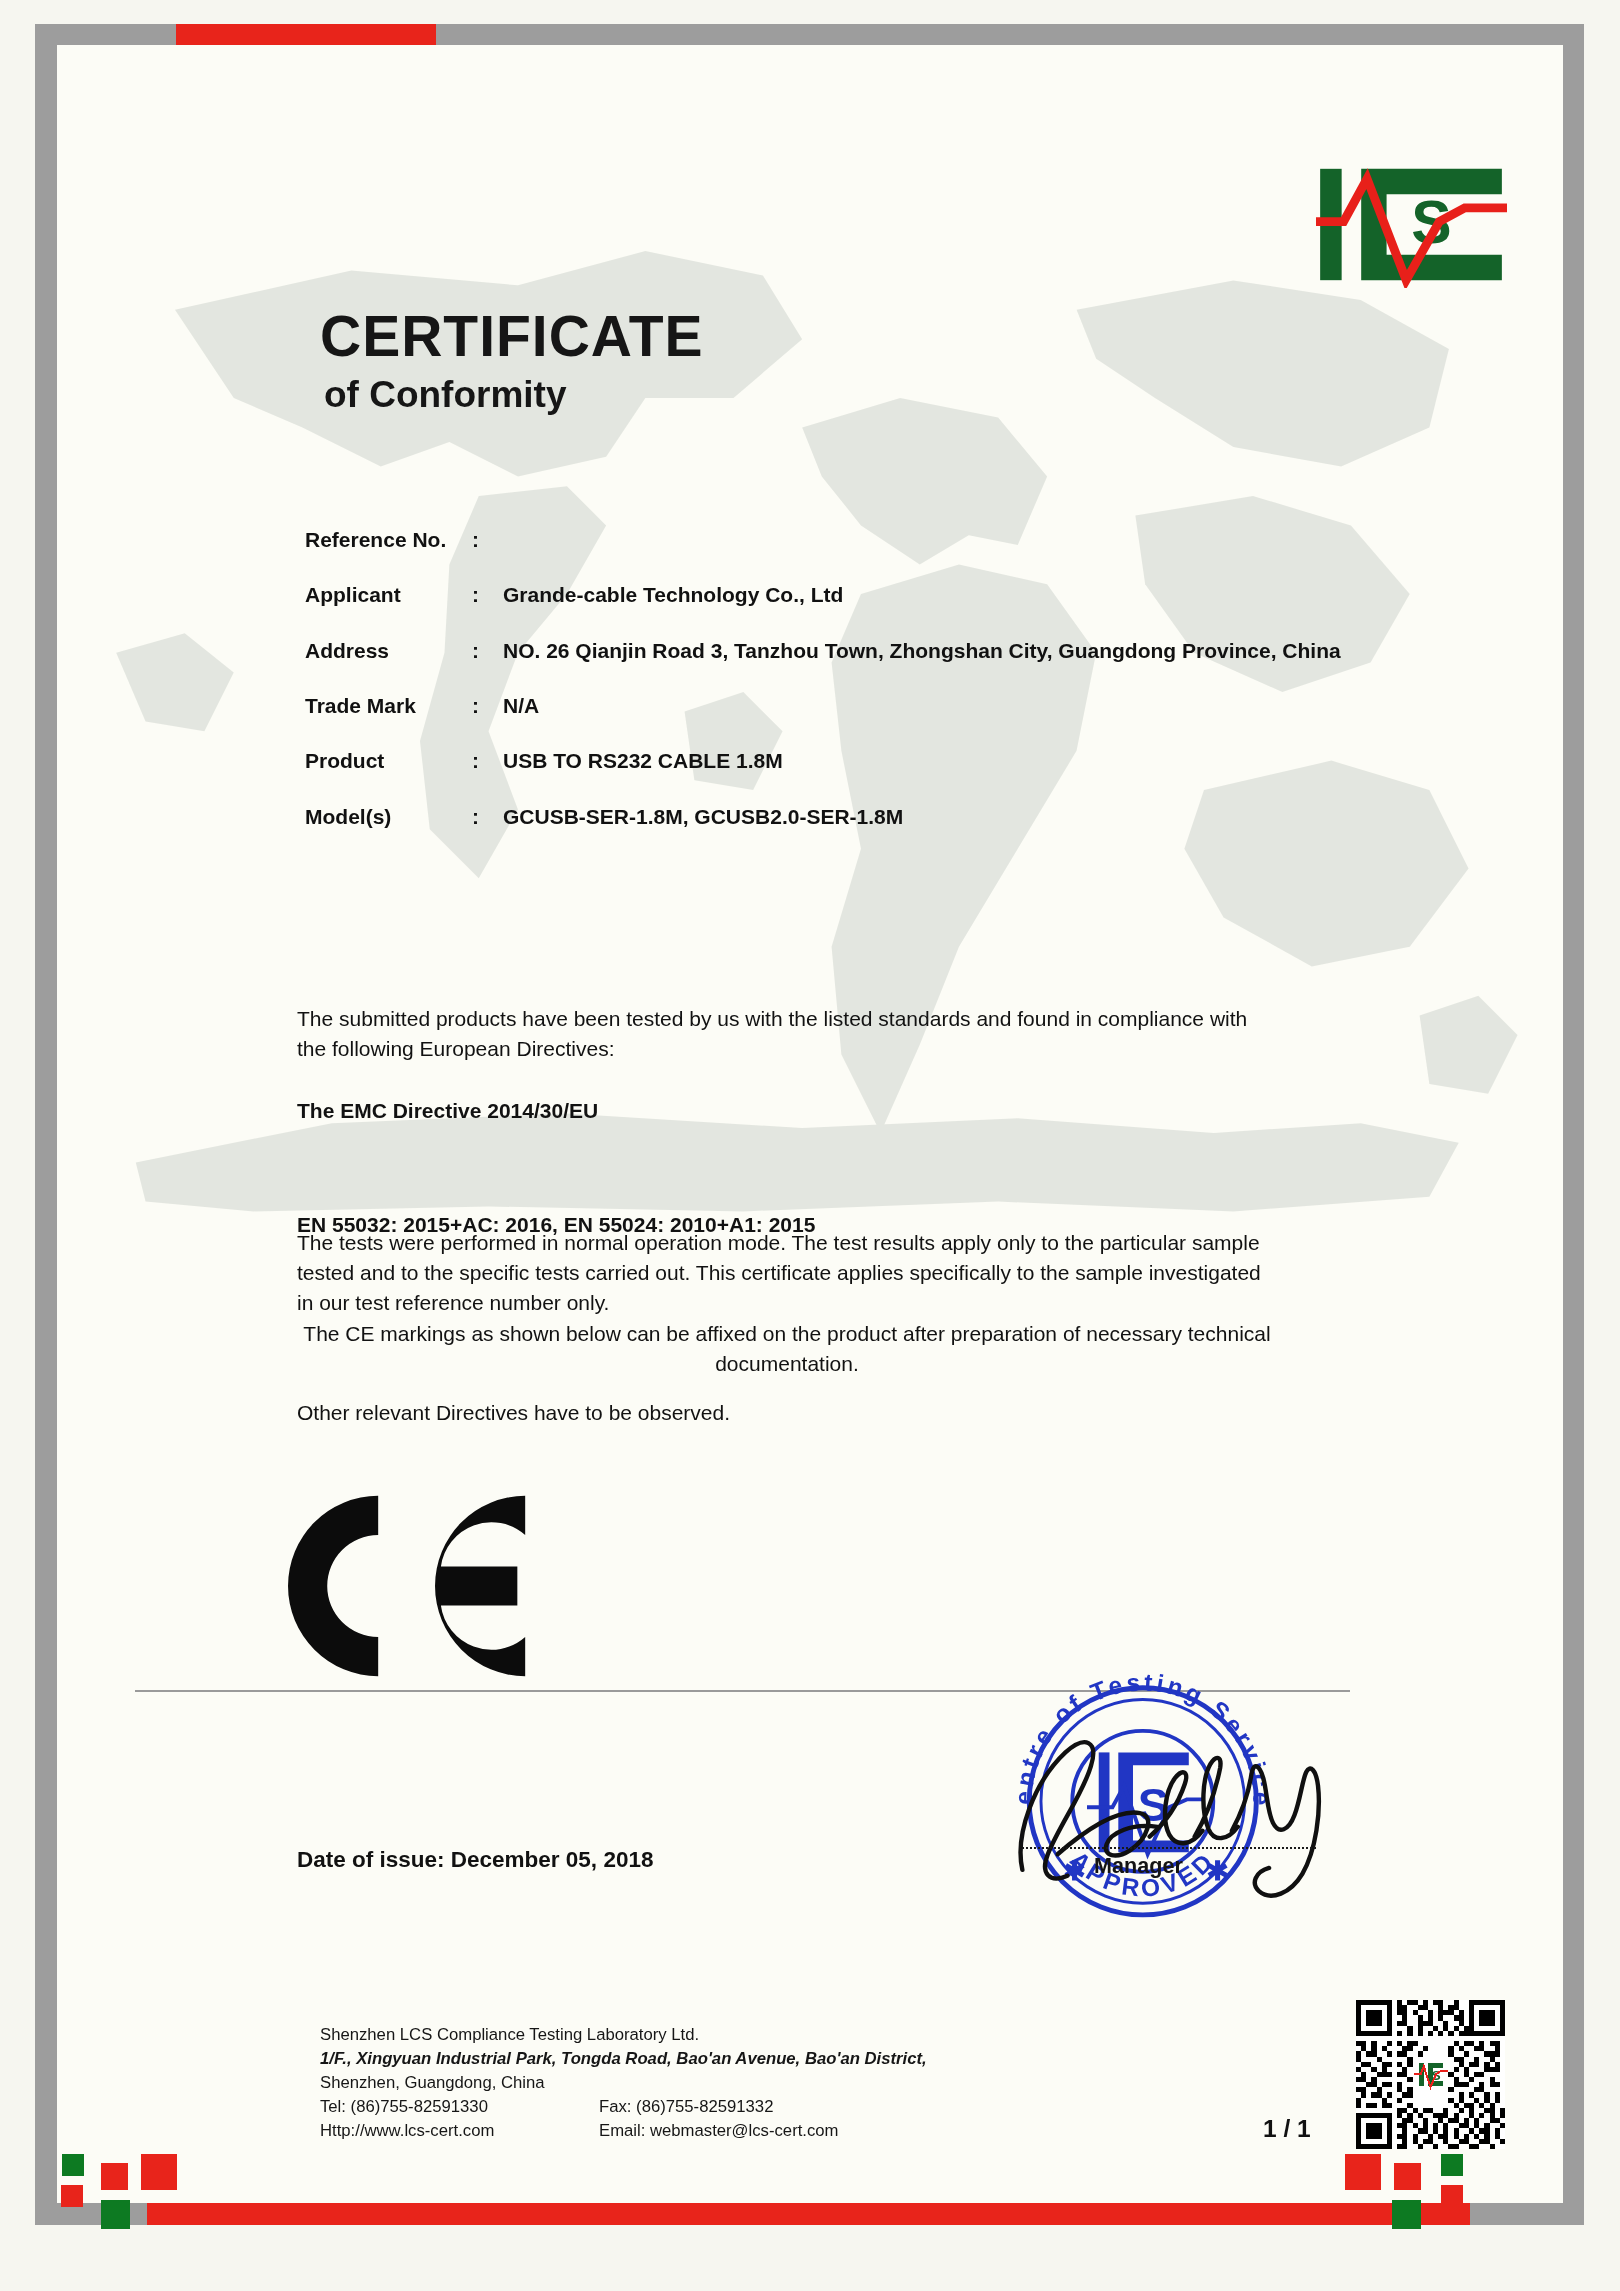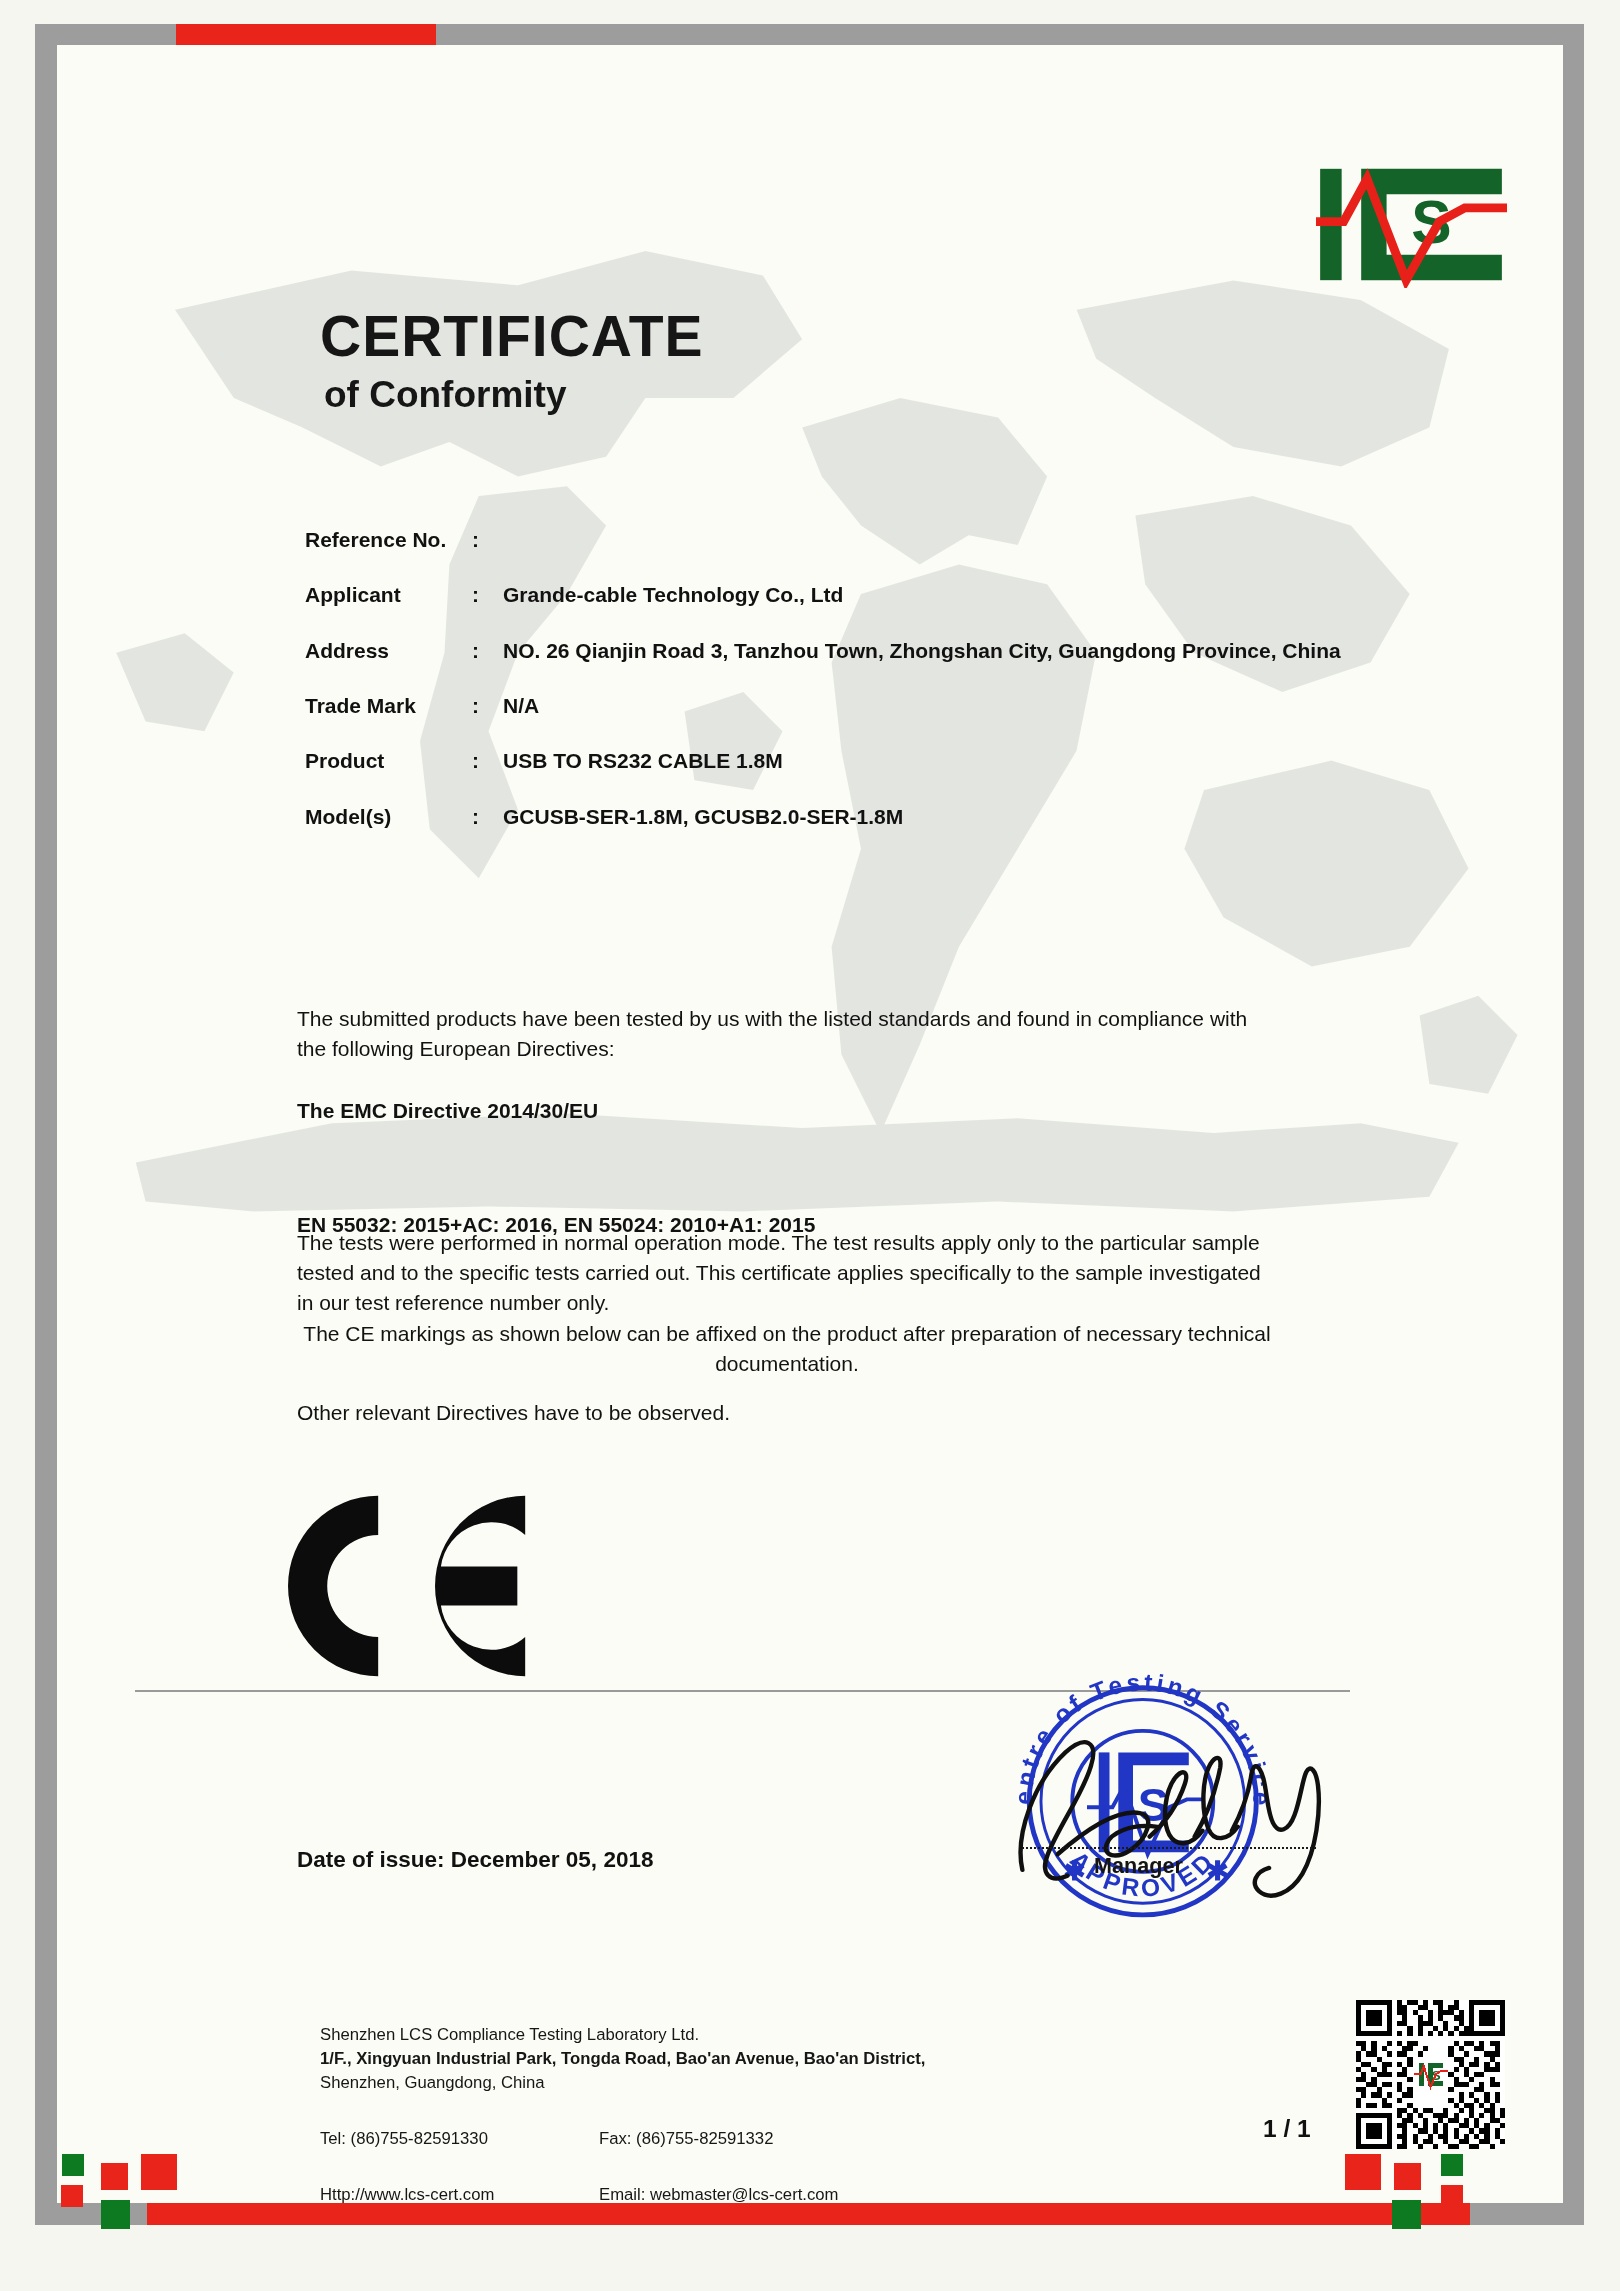--- a/index.html
+++ b/index.html
@@ -174,22 +174,22 @@
   }
 
   
   .footer {
     position: absolute;
     left: 263px; top: 1978px;
     font-size: 16.7px;
     color: #161616;
     line-height: 1.44;
   }
-  .footer .bold { font-weight: bold; }
-  .footer-cols { display: flex; margin-top: 32px; }
+  .footer .bold { font-weight: bold; font-style: italic; }
+  .footer-cols { display: flex; }
   .footer-c1 { width: 279px; flex: 0 0 279px; }
   .page-num {
     position: absolute;
     left: 1206px; top: 2070px;
     font-size: 24.5px;
     font-weight: bold;
     color: #111;
   }
   .qr {
     position: absolute;

